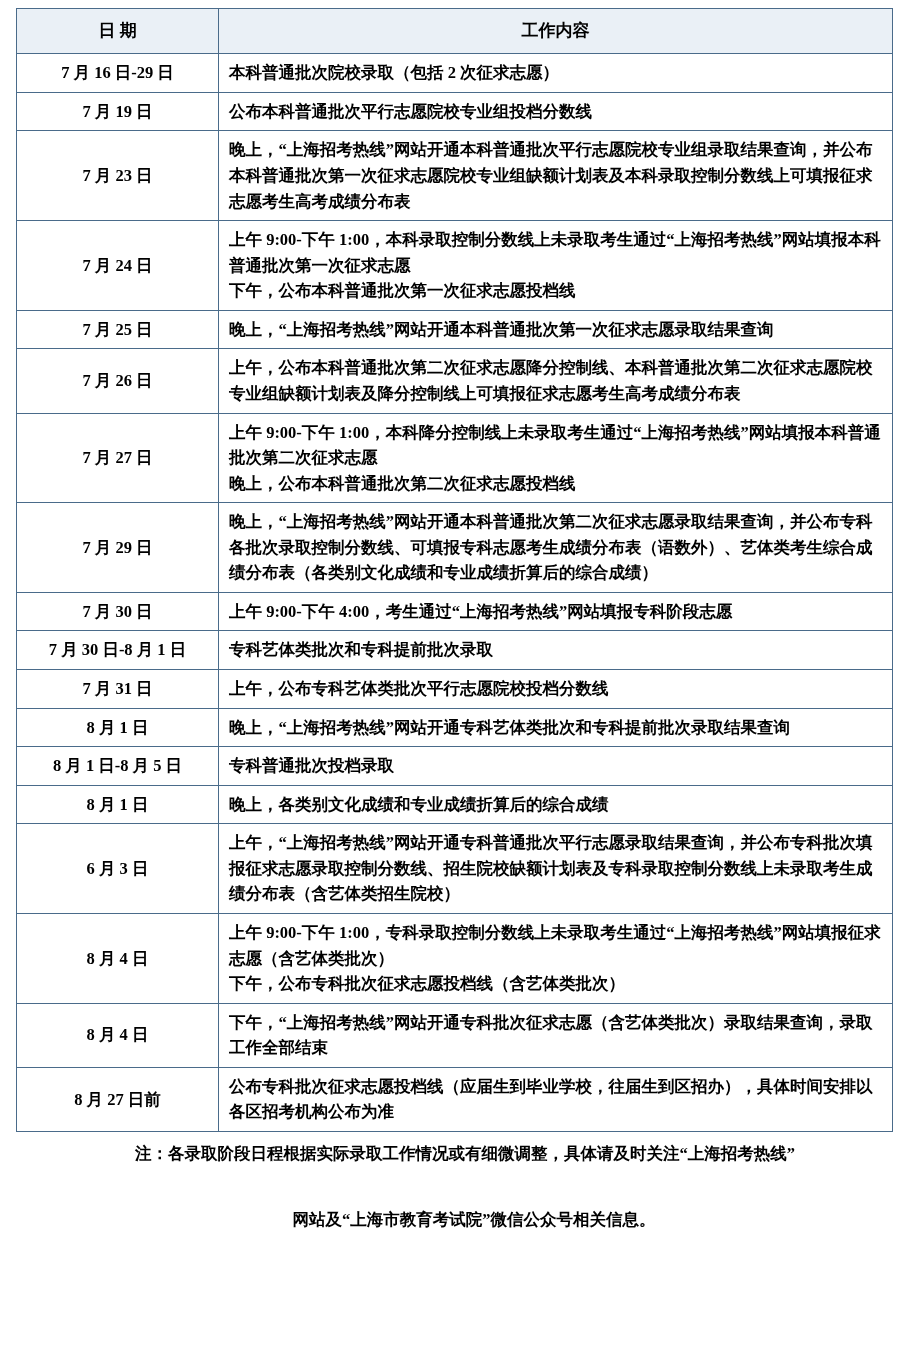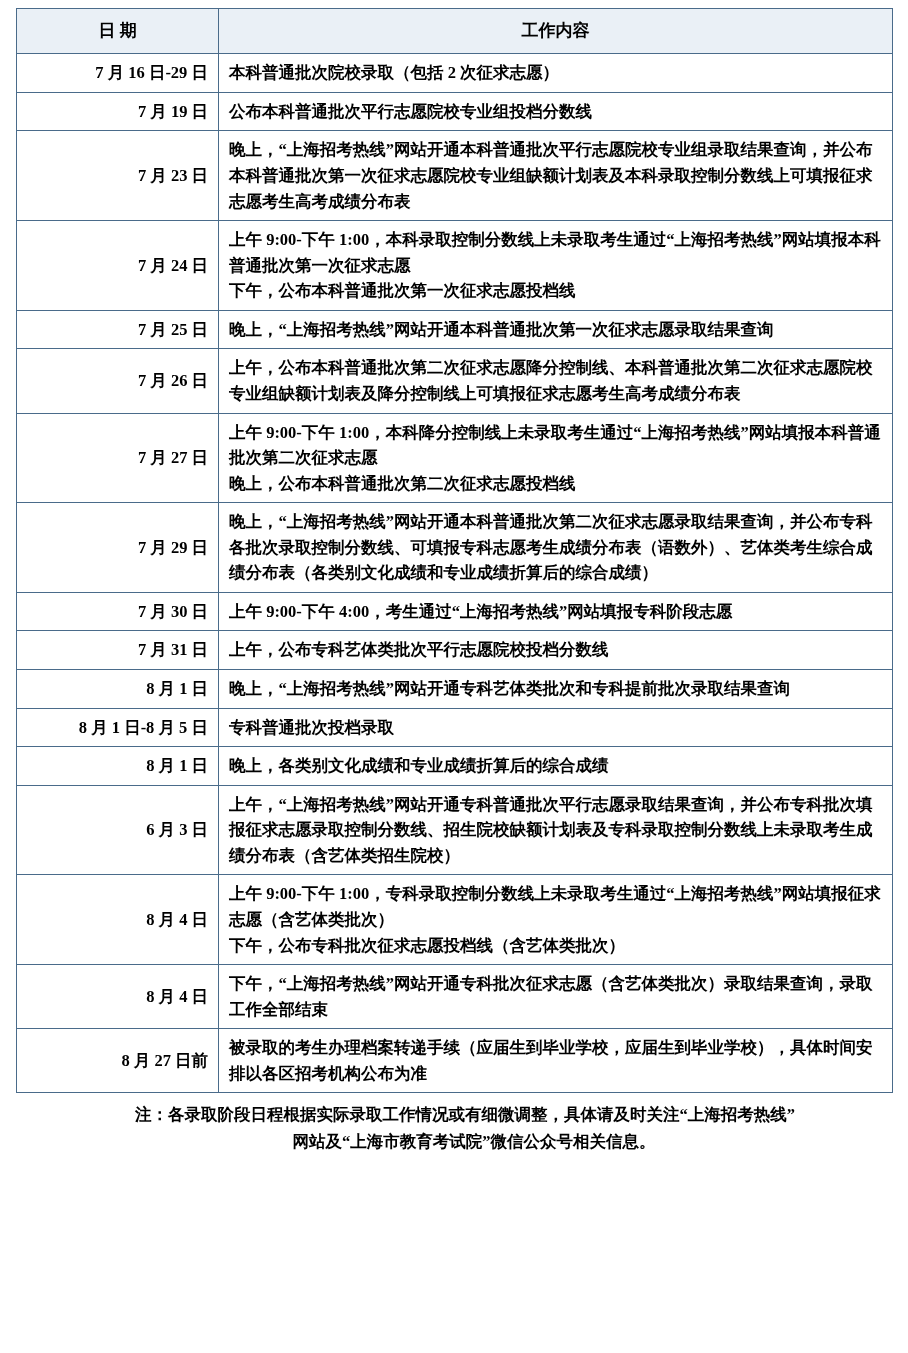--- a/index.html
+++ b/index.html
@@ -38,21 +38,21 @@
     line-height: 1.55;
   }
   table.schedule thead th {
     background: #eaf0f6;
     text-align: center;
     font-weight: bold;
     padding: 9px 10px;
     font-size: 17px;
   }
   td.date-cell {
-    text-align: right;
+    text-align: center;
     font-weight: bold;
     white-space: nowrap;
     font-size: 16.5px;
   }
   td.content-cell {
     text-align: left;
     font-weight: bold;
   }
   td.content-cell .line {
     display: block;
@@ -60,21 +60,21 @@
   .note {
     margin: 9px 0 0 0;
     padding: 0 12px 0 34px;
     font-size: 16.5px;
     font-weight: bold;
     line-height: 1.6;
     text-align: center;
   }
   .note .line { display: block; }
   .note .line.first { text-indent: 0; }
-  .note .line.second { padding-left: 18px; }
+  .note .line.second { padding-left: 18px; margin-top: 40px; }
 </style>
 </head>
 <body>
 
 <div class="page">
   <table class="schedule">
     <colgroup>
       <col class="date-col">
       <col class="content-col">
     </colgroup>
@@ -135,20 +135,26 @@
             <span class="line">晚上，“上海招考热线”网站开通本科普通批次第二次征求志愿录取结果查询，并公布专科各批次录取控制分数线、可填报专科志愿考生成绩分布表（语数外）、艺体类考生综合成绩分布表（各类别文化成绩和专业成绩折算后的综合成绩）</span>
           </td>
         </tr>
         <tr>
           <td class="date-cell">7 月 30 日</td>
           <td class="content-cell">
             <span class="line">上午 9:00-下午 4:00，考生通过“上海招考热线”网站填报专科阶段志愿</span>
           </td>
         </tr>
         <tr>
+          <td class="date-cell">7 月 30 日-8 月 1 日</td>
+          <td class="content-cell">
+            <span class="line">专科艺体类批次和专科提前批次录取</span>
+          </td>
+        </tr>
+        <tr>
           <td class="date-cell">7 月 31 日</td>
           <td class="content-cell">
             <span class="line">上午，公布专科艺体类批次平行志愿院校投档分数线</span>
           </td>
         </tr>
         <tr>
           <td class="date-cell">8 月 1 日</td>
           <td class="content-cell">
             <span class="line">晚上，“上海招考热线”网站开通专科艺体类批次和专科提前批次录取结果查询</span>
           </td>
@@ -180,21 +186,21 @@
         </tr>
         <tr>
           <td class="date-cell">8 月 4 日</td>
           <td class="content-cell">
             <span class="line">下午，“上海招考热线”网站开通专科批次征求志愿（含艺体类批次）录取结果查询，录取工作全部结束</span>
           </td>
         </tr>
         <tr>
           <td class="date-cell">8 月 27 日前</td>
           <td class="content-cell">
-            <span class="line">被录取的考生办理档案转递手续（应届生到毕业学校，应届生到毕业学校），具体时间安排以各区招考机构公布为准</span>
+            <span class="line">公布专科批次征求志愿投档线（应届生到毕业学校，往届生到区招办），具体时间安排以各区招考机构公布为准</span>
           </td>
         </tr>
       </tbody>
   </table>
 
   <div class="note">
     <span class="line first">注：各录取阶段日程根据实际录取工作情况或有细微调整，具体请及时关注“上海招考热线”</span>
     <span class="line second">网站及“上海市教育考试院”微信公众号相关信息。</span>
   </div>
 </div>

